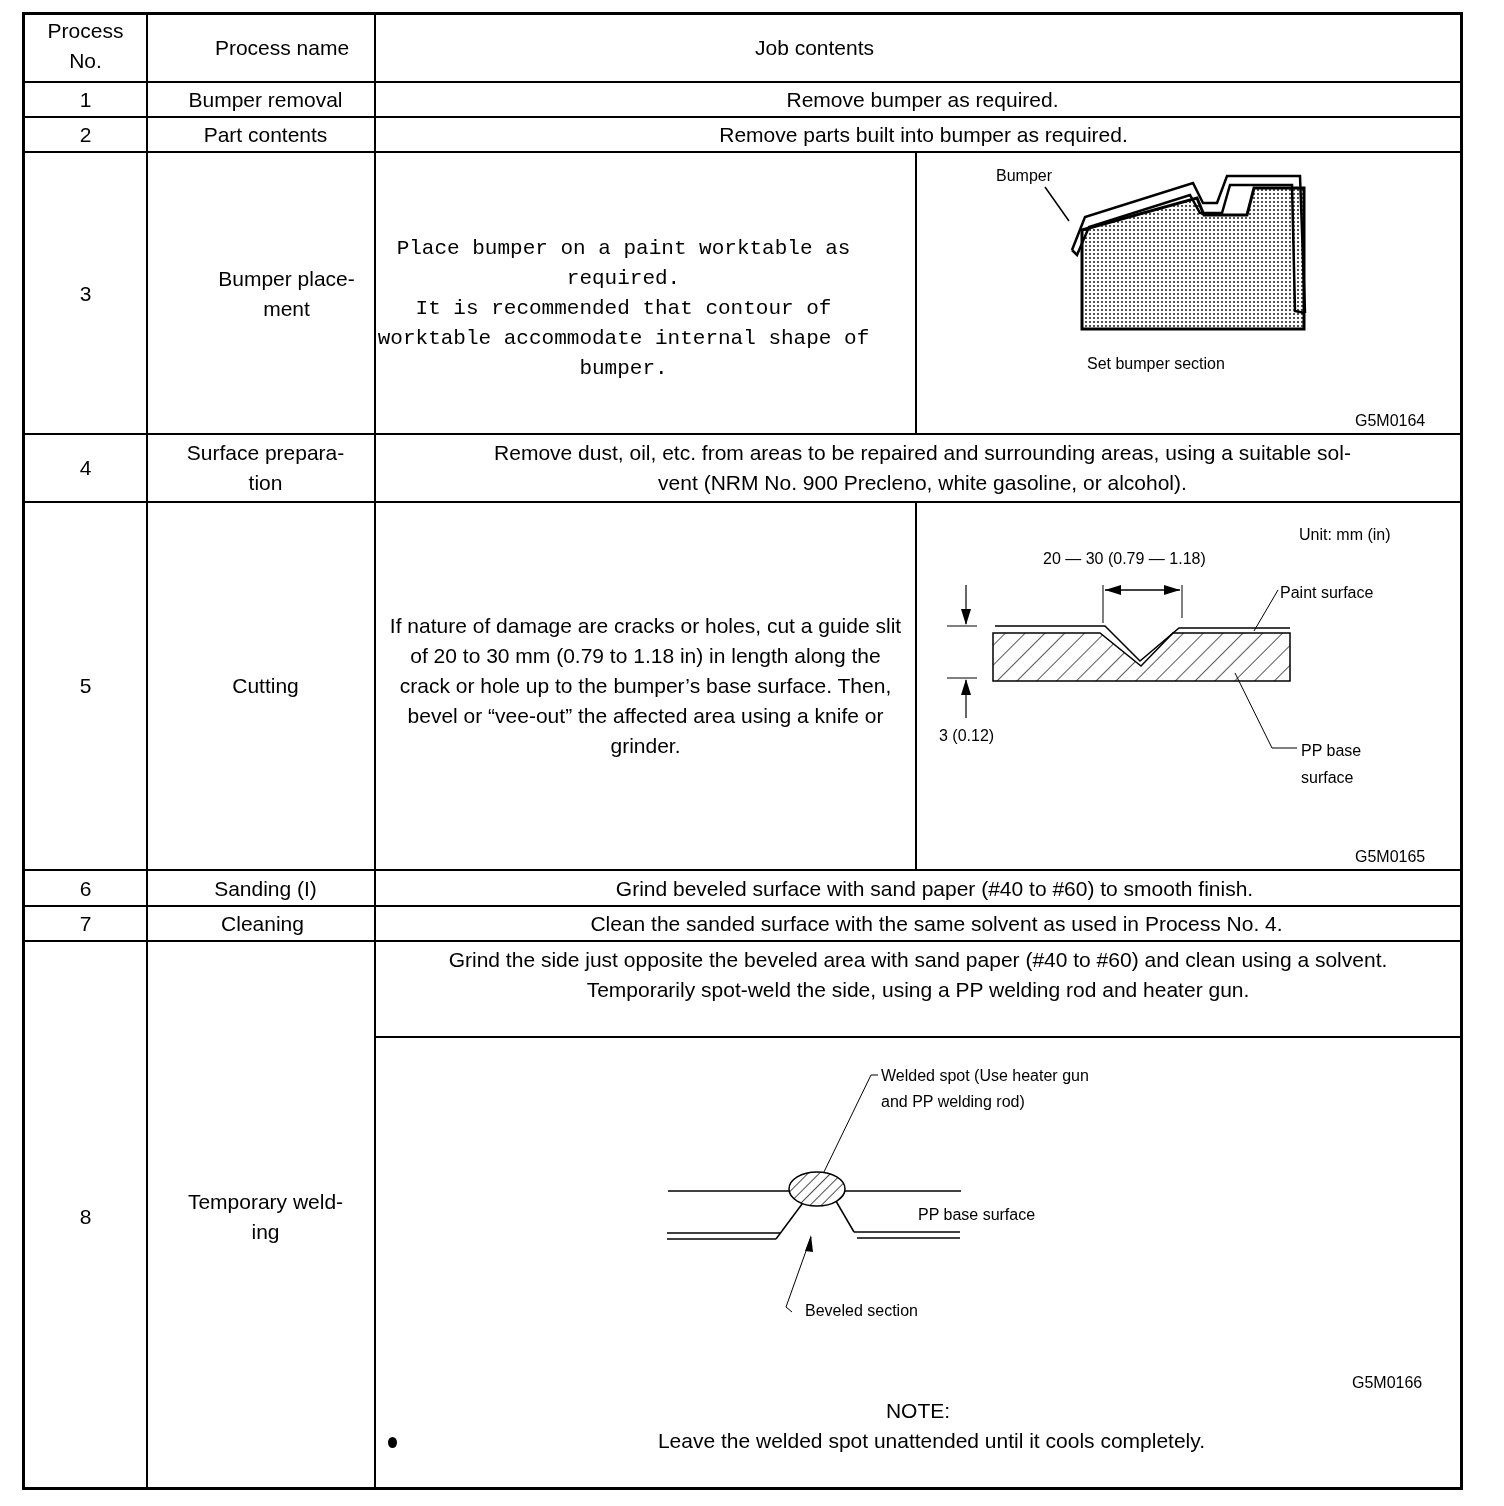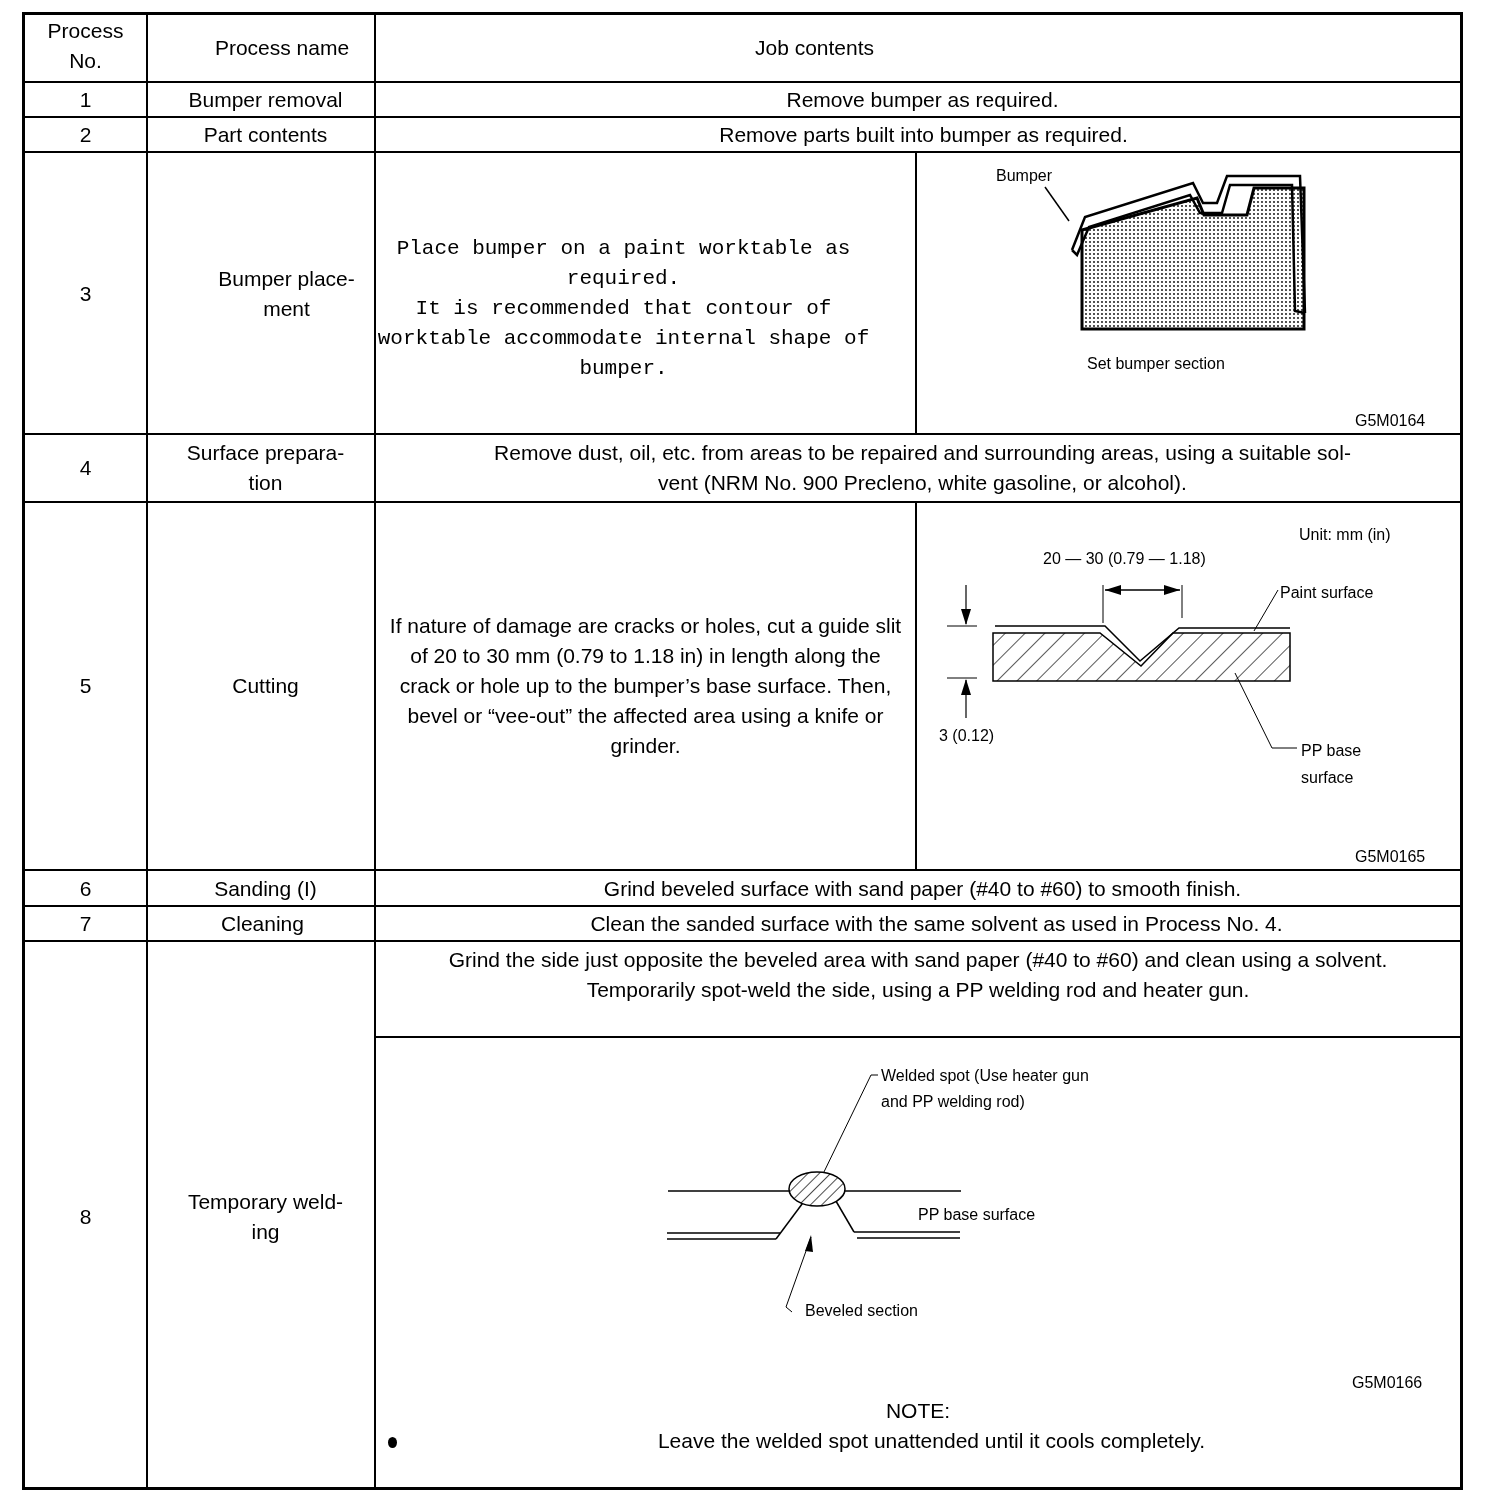--- a/index.html
+++ b/index.html
@@ -104,21 +104,21 @@
   <path d="M78,123 L188,123 L223,158 L262,125 L373,125" fill="none" stroke="#000" stroke-width="1.5"></path>
   <text class="lbl" x="22" y="238">3  (0.12)</text>
   <path d="M318,170 L355,245 L380,245" fill="none" stroke="#000" stroke-width="1"></path>
   <text class="lbl" x="384" y="253">PP base</text>
   <text class="lbl" x="384" y="280">surface</text>
   <text class="lbl" x="438" y="359">G5M0165</text>
 </svg>
 
 <div class="cell c" style="left:25px;top:874px;width:121px;">6</div>
 <div class="cell txt" style="left:148px;top:874px;width:226px;">Sanding (I)</div>
-<div class="cell txt" style="left:376px;top:874px;width:1084px;">Grind beveled surface with sand paper (#40 to #60) to smooth finish.</div>
+<div class="cell txt" style="left:388px;top:874px;width:1084px;">Grind beveled surface with sand paper (#40 to #60) to smooth finish.</div>
 
 <div class="cell c" style="left:25px;top:909px;width:121px;">7</div>
 <div class="cell txt" style="left:148px;top:909px;width:220px;">Cleaning</div>
 <div class="cell txt" style="left:376px;top:909px;width:1084px;margin-left:14px;">Clean the sanded surface with the same solvent as used in Process No. 4.</div>
 
 <div class="cell c" style="left:25px;top:1202px;width:121px;">8</div>
 <div class="cell txt" style="left:148px;top:1187px;width:226px;white-space:pre-line;">Temporary weld-
 ing</div>
 <div class="cell txt" style="left:376px;top:945px;width:1075px;white-space:pre-line;">Grind the side just opposite the beveled area with sand paper (#40 to #60) and clean using a solvent.
 Temporarily spot-weld the side, using a PP welding rod and heater gun.</div>

